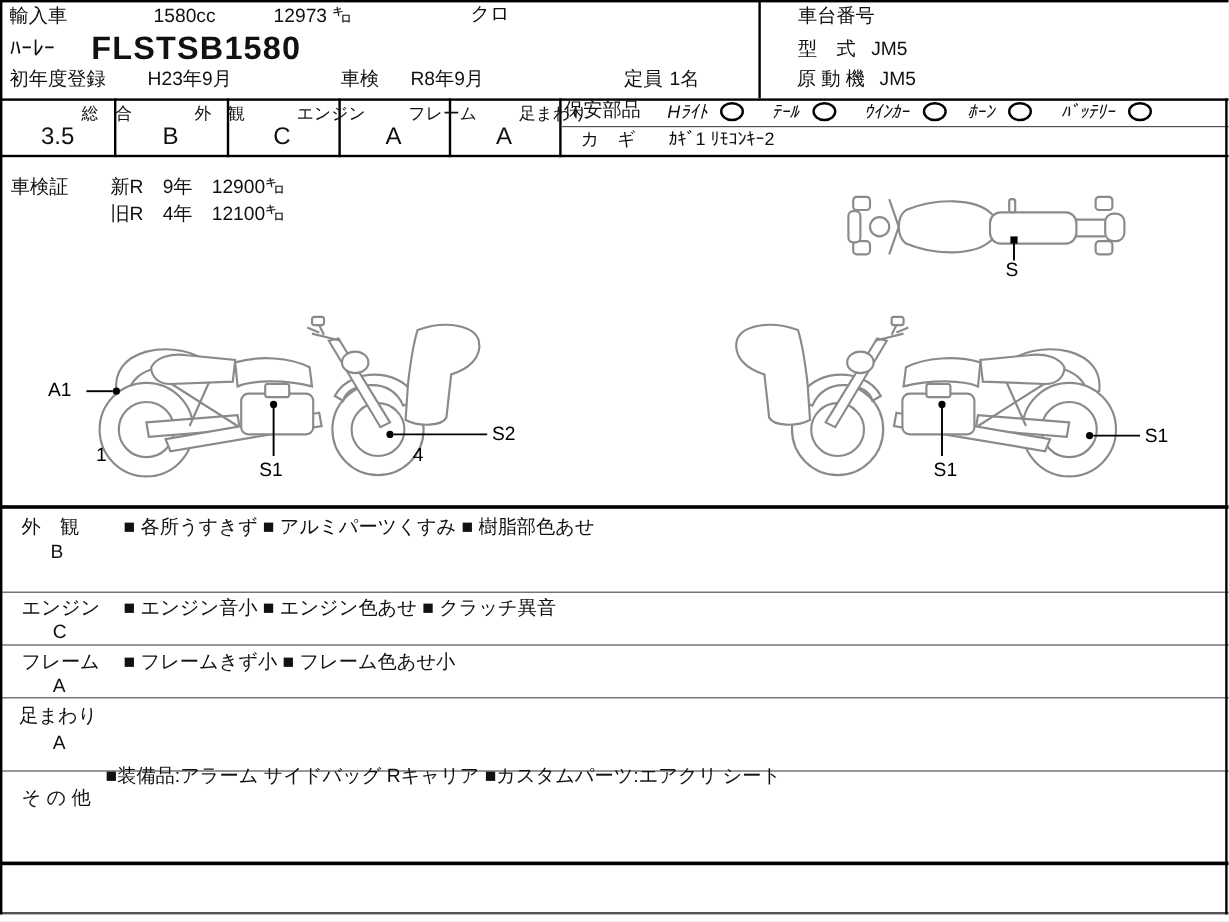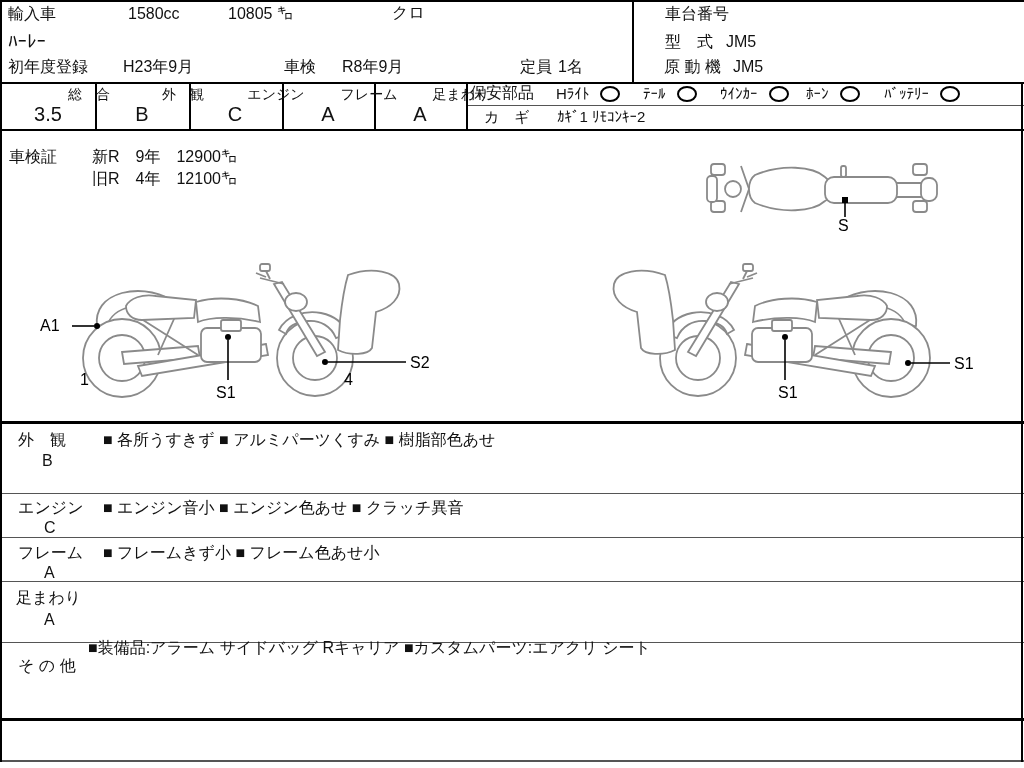--- a/index.html
+++ b/index.html
@@ -15,40 +15,41 @@
   .model{font-size:27px;font-weight:600;letter-spacing:1px;}
   .maker{font-size:19px;}
   .line{position:absolute;background:#000;}
   .gline{position:absolute;background:#555;}
   .gradeval{font-size:20px;}
   .ctr{transform:translateX(-50%);}
   .circle-icon{
     display:inline-block;width:16px;height:12px;border:2px solid #000;
     border-radius:50%;vertical-align:middle;margin-left:11px;position:relative;top:-1px;
   }
-  .s-item{position:absolute;font-size:15px;white-space:pre;}
+  .s-item{position:absolute;font-size:15px;white-space:pre;font-style:italic;}
   .dlabel{position:absolute;font-size:16px;color:#000;white-space:pre;}
   svg{position:absolute;overflow:visible;}
   .bike{stroke:#8a8a8a;stroke-width:1.8;fill:none;}
   .bikef{stroke:#8a8a8a;stroke-width:1.8;fill:#fff;}
   .ptr{stroke:#000;stroke-width:1.6;fill:none;}
   .dot{fill:#000;stroke:none;}
 </style>
 </head>
 <body>
 
 <div class="sheet">
 
   <span class="abs jp16" style="left:8px;top:5px;">輸入車</span>
   <span class="abs jp16" style="left:128px;top:5px;">1580cc</span>
-  <span class="abs jp16" style="left:228px;top:5px;">10805 ㌔</span>
+  <span class="abs jp16" style="left:228px;top:5px;">12973 ㌔</span>
   <span class="abs jp16" style="left:392px;top:4px;">クロ</span>
   <span class="abs jp16" style="left:665px;top:5px;">車台番号</span>
 
   <span class="abs maker" style="left:8px;top:31px;">ﾊｰﾚｰ</span>
+  <span class="abs model" style="left:76px;top:25px;">FLSTSB1580</span>
   <span class="abs jp16" style="left:665px;top:33px;">型　式</span>
   <span class="abs jp16" style="left:726px;top:33px;">JM5</span>
 
   <span class="abs jp16" style="left:8px;top:58px;">初年度登録</span>
   <span class="abs jp16" style="left:123px;top:58px;">H23年9月</span>
   <span class="abs jp16" style="left:284px;top:58px;">車検</span>
   <span class="abs jp16" style="left:342px;top:58px;">R8年9月</span>
   <span class="abs jp16" style="left:520px;top:58px;">定員</span>
   <span class="abs jp16" style="left:558px;top:58px;">1名</span>
   <span class="abs jp16" style="left:664px;top:58px;">原 動 機</span>

